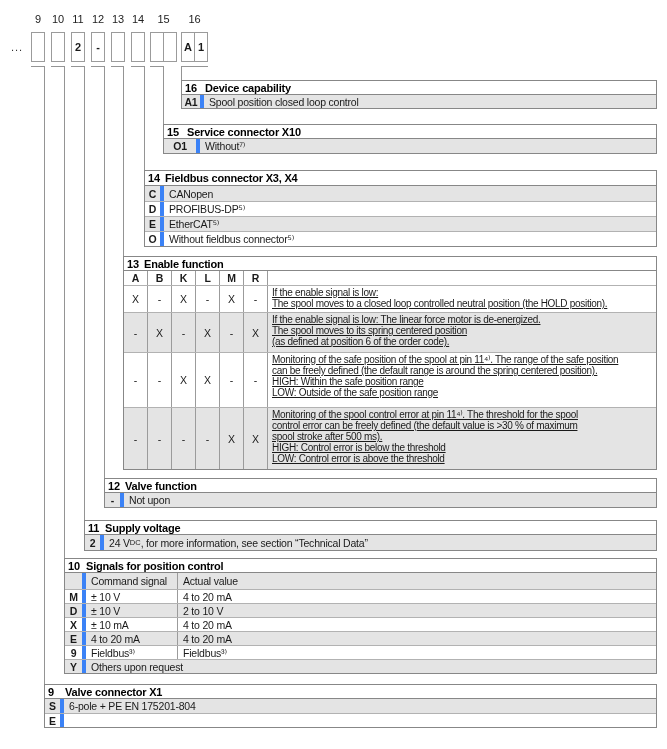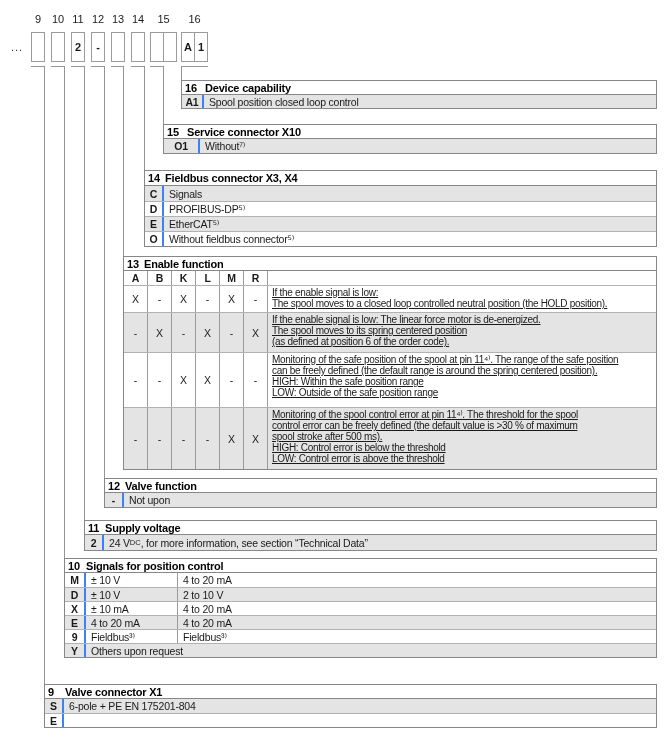--- a/index.html
+++ b/index.html
@@ -19,21 +19,21 @@
   .hline { position:absolute; height:1px; background:#949494; }
 
   
   .sec { position:absolute; border:1px solid #878787; background:#fff; font-size:10.5px; letter-spacing:-0.2px; }
   .sh  { display:flex; align-items:center; border-bottom:1px solid #878787; font-weight:bold; font-size:11px; color:#000; }
   .sn  { flex:none; padding-left:3px; }
   .st  { padding-left:3px; white-space:nowrap; }
   .row { display:flex; align-items:stretch; background:#fff; }
   .row + .row { border-top:1px solid #b2b2b2; }
   .row.shade { background:#e4e4e4; }
-  .cc  { flex:none; display:flex; align-items:center; justify-content:center; font-weight:bold; border-right:2px solid #3b82f6; }
+  .cc  { flex:none; display:flex; align-items:center; justify-content:center; font-weight:bold; border-right:4px solid #3b82f6; }
   .ct  { flex:1; display:flex; align-items:center; padding-left:5px; white-space:nowrap; overflow:hidden; }
   .c2  { flex:none; display:flex; align-items:center; padding-left:5px; border-right:1px solid #9b9b9b; white-space:nowrap; }
   .mk  { flex:none; width:24px; display:flex; align-items:center; justify-content:center; border-right:1px solid #9b9b9b; }
   .mk.hdr { font-weight:bold; }
   .ds  { flex:1; padding:1px 4px 0 4px; font-size:10px; line-height:11px; letter-spacing:-0.3px; white-space:pre; overflow:hidden;text-decoration:underline; }
   sub.vdc { font-size:7.5px; letter-spacing:0; vertical-align:-2px; line-height:0; }
 </style>
 </head>
 <body>
 
@@ -116,21 +116,21 @@
     </div>
   </div>
 
   <div class="sec" style="left:144px;top:170px;width:513px">
     <div class="sh" style="height:15px">
       <span class="sn" style="width:17px">14</span>
       <span class="st">Fieldbus connector X3, X4</span>
     </div>
     <div class="row shade" style="height:15px">
       <span class="cc" style="width:19px">C</span>
-      <span class="ct">Signals</span>
+      <span class="ct">CANopen</span>
     </div>
     <div class="row" style="height:15px">
       <span class="cc" style="width:19px">D</span>
       <span class="ct">PROFIBUS-DP⁵⁾</span>
     </div>
     <div class="row shade" style="height:15px">
       <span class="cc" style="width:19px">E</span>
       <span class="ct">EtherCAT⁵⁾</span>
     </div>
     <div class="row" style="height:15px">
@@ -225,20 +225,25 @@
           <span>, for more information, see section “Technical Data”</span>
         </span>
     </div>
   </div>
 
   <div class="sec" style="left:64px;top:558px;width:593px">
     <div class="sh" style="height:14px">
       <span class="sn" style="width:18px">10</span>
       <span class="st">Signals for position control</span>
     </div>
+    <div class="row shade" style="height:16px">
+      <span class="cc" style="width:21px"></span>
+      <span class="c2" style="width:92px">Command signal</span>
+      <span class="ct">Actual value</span>
+    </div>
     <div class="row" style="height:14px">
       <span class="cc" style="width:21px">M</span>
       <span class="c2" style="width:92px">± 10 V</span>
       <span class="ct">4 to 20 mA</span>
     </div>
     <div class="row shade" style="height:14px">
       <span class="cc" style="width:21px">D</span>
       <span class="c2" style="width:92px">± 10 V</span>
       <span class="ct">2 to 10 V</span>
     </div>

